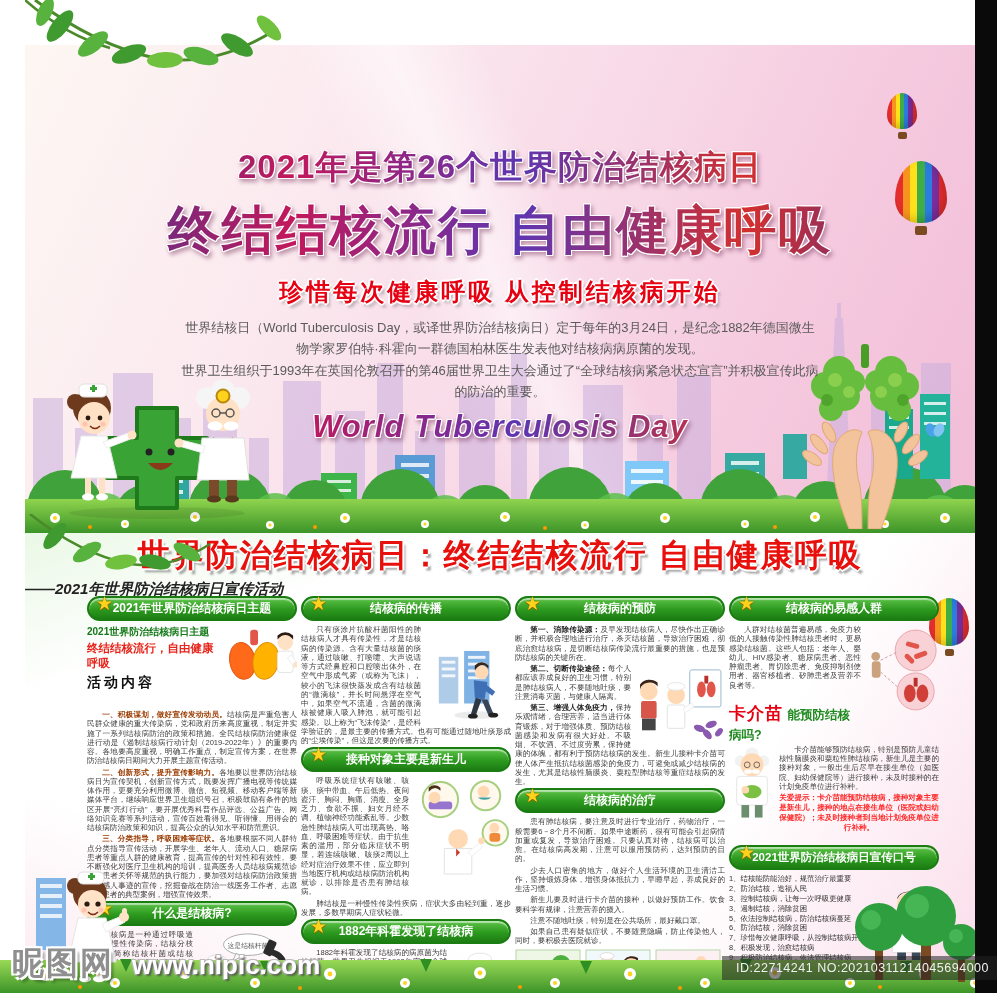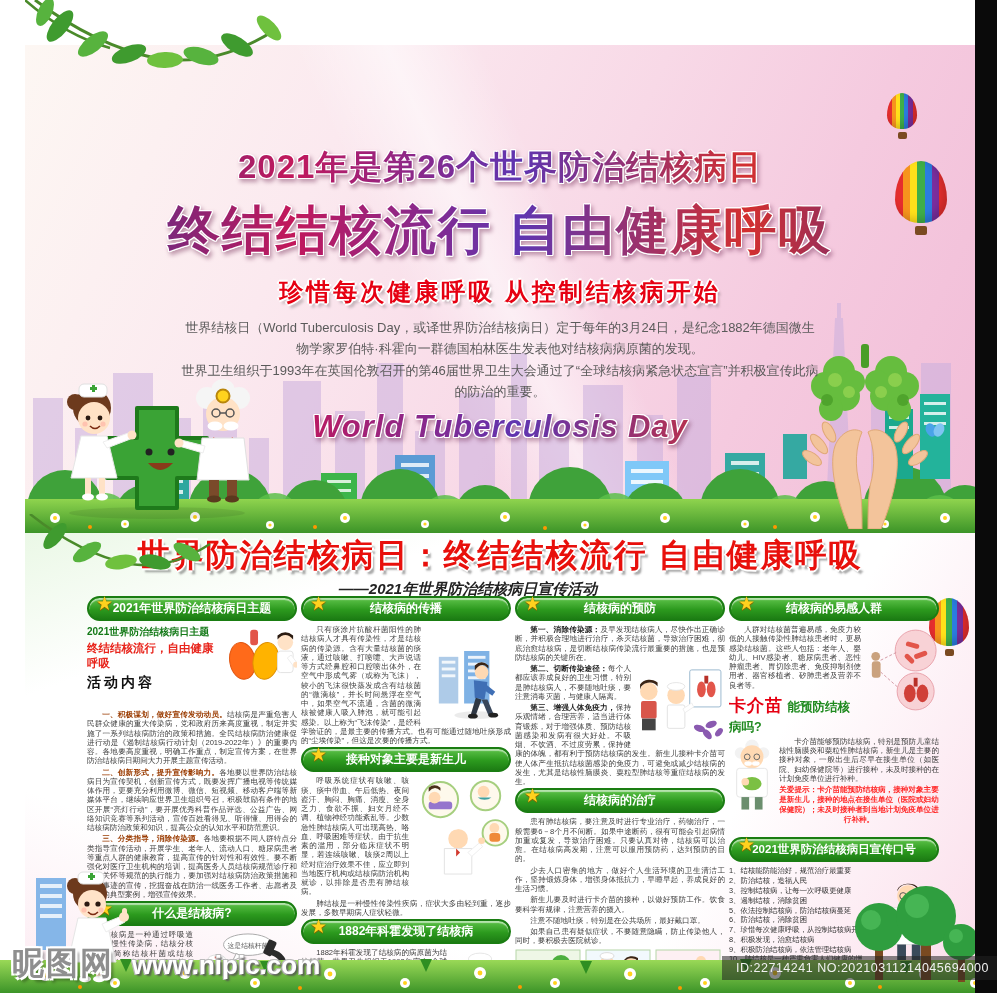--- a/index.html
+++ b/index.html
@@ -33,38 +33,38 @@
   .b-mid{right:6px;top:80px;} .b-mid .env{width:40px;height:48px;}
   
   .panel-bottom{position:absolute;left:25px;top:518px;width:950px;height:467px;overflow:hidden;
     background:
       linear-gradient(160deg, rgba(214,241,205,.55), rgba(255,255,255,0) 22%),
       linear-gradient(300deg, rgba(248,198,220,.6), rgba(255,255,255,0) 28%),
       linear-gradient(20deg, rgba(248,210,226,.45), rgba(255,255,255,0) 24%),
       #ffffff;}
   .b-title{margin-top:16px;text-align:center;font-size:32px;font-weight:bold;letter-spacing:2px;color:#e8100c;
       text-shadow:-2px 0 #fff,2px 0 #fff,0 -2px #fff,0 2px #fff,3px 4px 2px rgba(60,60,60,.45);}
-  .b-subtitle{margin-top:2px;text-align:center;padding-right:64px;font-size:15px;font-weight:bold;font-style:italic;color:#222;}
+  .b-subtitle{margin-top:2px;text-align:left;padding-right:64px;font-size:15px;font-weight:bold;font-style:italic;color:#222;}
   .cols{position:absolute;left:62px;top:78px;width:852px;display:flex;gap:4px;z-index:2;}
   .col{width:210px;height:372px;overflow:hidden;}
   .sec-h{position:relative;margin:0 0 4px;height:21px;line-height:21px;text-align:center;color:#fff;font-weight:bold;font-size:12px;
     background:linear-gradient(180deg,#5ec34a,#2c9a1e 55%,#1d7d14);border:2px solid #1a7d12;border-radius:14px;
     box-shadow:inset 0 2px 1px rgba(255,255,255,.55);}
   .sec-h .star{position:absolute;left:7px;top:-4px;font-size:19px;line-height:1;color:#ffd21e;
     text-shadow:0 1px 0 #8a6400,0 0 2px #8a6400;}
   .sec-h.sm{font-size:11.5px;}
   .p{font-size:7.6px;line-height:1.22;color:#3d3d3d;text-align:justify;text-indent:2em;margin:1px 0 2px;}
   .lead1{color:#9a3b00;font-weight:bold;}
   .lead3{color:#1c1c1c;font-weight:bold;}
   .theme-label{color:#147a18;font-weight:bold;font-size:10px;margin-top:2px;}
   .theme-red{color:#e8251c;font-weight:bold;font-size:11.5px;margin:2px 0;}
   .act-title{color:#111;font-weight:bold;font-size:14px;letter-spacing:3px;margin:3px 0 18px;}
   .float-r{float:right;margin:2px 0 2px 4px;}
   .float-l{float:left;margin:2px 4px 2px 0;}
-  .bcg-line{margin:4px 0 1px;}
+  .bcg-line{margin:12px 0 1px;}
   .bcg-red{color:#e60012;font-weight:bold;font-size:17px;letter-spacing:1px;}
   .bcg-green{color:#1f8a1f;font-weight:bold;font-size:12.5px;}
   .warning{color:#ff2a2a;font-weight:bold;font-size:7.6px;line-height:1.3;text-align:center;margin:2px 0 13px;}
   .slog{font-size:7.4px;line-height:1.32;color:#333;}
   .pics{display:flex;gap:4px;margin-top:3px;}
   
   .leaves1{position:absolute;left:25px;top:0;z-index:20;}
   .leaves2{position:absolute;left:25px;top:514px;z-index:20;}
   .grass-strip{position:absolute;left:0;top:957px;width:997px;height:36px;z-index:30;}
   .trees{position:absolute;left:845px;top:882px;z-index:35;}
@@ -345,21 +345,21 @@
             <rect x="58" y="24" width="16" height="22" rx="3" fill="#fff" stroke="#e2e2e2"></rect>
             <path d="M72 28 l6 8 l-4 3 l-6 -8 z" fill="#fff" stroke="#eee"></path>
               <circle cx="77" cy="38" r="3" fill="#ffe2c6"></circle>
           </svg>
           <div class="theme-label">2021世界防治结核病日主题</div>
           <div class="theme-red">终结结核流行，自由健康呼吸</div>
           <div class="act-title">活动内容</div>
         </div>
         <p class="p"><b class="lead1">一、积极谋划，做好宣传发动动员。</b><span>结核病是严重危害人民群众健康的重大传染病，党和政府历来高度重视，制定并实施了一系列结核病防治的政策和措施。全民结核病防治健康促进行动是《遏制结核病行动计划（2019-2022年）》的重要内容。各地要高度重视，明确工作重点，制定宣传方案，在世界防治结核病日期间大力开展主题宣传活动。</span></p>
         <p class="p"><b class="lead1">二、创新形式，提升宣传影响力。</b><span>各地要以世界防治结核病日为宣传契机，创新宣传方式，既要发挥广播电视等传统媒体作用，更要充分利用微博、微信、短视频、移动客户端等新媒体平台，继续响应世界卫生组织号召，积极鼓励有条件的地区开展“亮灯行动”，要开展优秀科普作品评选、公益广告、网络知识竞赛等系列活动，宣传百姓看得见、听得懂、用得会的结核病防治政策和知识，提高公众的认知水平和防范意识。</span></p>
-        <p class="p"><b class="lead1">三、分类指导，消除传染源。</b><span>各地要根据不同人群特点分类指导宣传活动，开展学生、老年人、流动人口、糖尿病患者等重点人群的健康教育，提高宣传的针对性和有效性。要不断强化对医疗卫生机构的培训，提高医务人员结核病规范诊疗和患者关怀等规范的执行能力，要加强对结核病防治政策措施和感人事迹的宣传，挖掘奋战在防治一线医务工作者、志愿者及患者的典型案例，增强宣传效果。</span></p>
+        <p class="p"><b class="lead1">三、分类指导，呼吸困难等症状。</b><span>各地要根据不同人群特点分类指导宣传活动，开展学生、老年人、流动人口、糖尿病患者等重点人群的健康教育，提高宣传的针对性和有效性。要不断强化对医疗卫生机构的培训，提高医务人员结核病规范诊疗和患者关怀等规范的执行能力，要加强对结核病防治政策措施和感人事迹的宣传，挖掘奋战在防治一线医务工作者、志愿者及患者的典型案例，增强宣传效果。</span></p>
         <div class="sec-h"><span class="star">★</span><span>什么是结核病?</span></div>
         <div>
           <svg class="float-r" width="100" height="82" viewBox="0 0 102 84">
             <ellipse cx="52" cy="13" rx="25" ry="11" fill="#fff" stroke="#aaa"></ellipse>
             <path d="M40 22 l-4 8 l10 -5 z" fill="#fff" stroke="#aaa"></path>
             <text x="52" y="16" font-size="7" text-anchor="middle" fill="#555">这是结核杆菌</text>
             <circle cx="20" cy="38" r="9" fill="#ffe2c6"></circle>
               <ellipse cx="20" cy="28" rx="9" ry="4.5" fill="#fff" stroke="#ddd"></ellipse>
               <rect x="18" y="25" width="4" height="2" fill="#d23a2e"></rect>
             <rect x="11" y="47" width="18" height="26" rx="3" fill="#fff" stroke="#e2e2e2"></rect>

